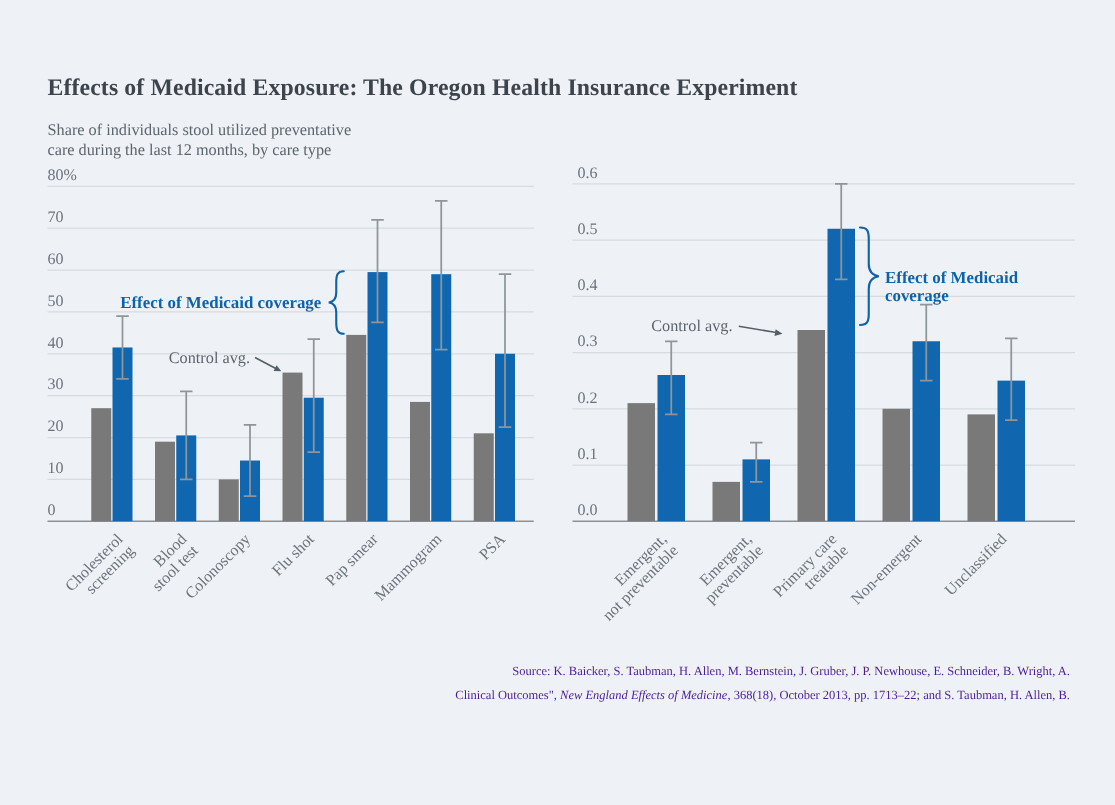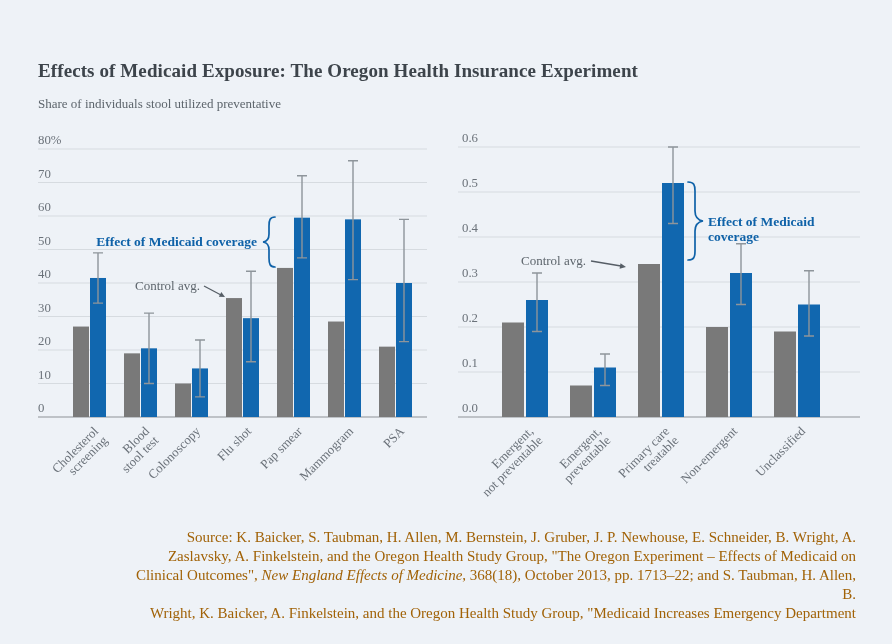--- a/index.html
+++ b/index.html
@@ -17,31 +17,32 @@
   .axis{stroke:#8d9298;stroke-width:1.2;}
   .ytick{fill:#6b727a;font-size:12.8px;}
   .xtick{fill:#6b727a;font-size:12.8px;}
   .err{stroke:#8e959b;stroke-width:1.4;fill:none;}
   .brace{stroke:#0f62a8;stroke-width:1.7;fill:none;stroke-linecap:round;}
   .anno-effect{fill:#0f62a8;font-size:13.5px;font-weight:bold;}
   .anno-control{fill:#5d656c;font-size:13px;}
   .arrow{stroke:#565e66;stroke-width:1.3;fill:none;}
   .arrowhead{fill:#565e66;stroke:none;}
   .source{position:absolute;left:134px;top:528px;width:722px;text-align:right;
-          font-size:15px;line-height:19px;color:#a16207;}
+          font-size:10px;line-height:19px;color:#4c1d95;}
 </style>
 </head>
 <body>
 
 <div class="page">
 
   <h1 class="title">Effects of Medicaid Exposure: The Oregon Health Insurance Experiment</h1>
 
   <div class="subtitle sub-left">
     <div>Share of individuals stool utilized preventative</div>
+    <div>care during the last 12 months, by care type</div>
   </div>
 
 
   <svg class="chart chart-left" width="389" height="382">
     <g class="plot">
         <line x1="0" x2="389" y1="18" y2="18" class="grid"></line>
         <text x="0" y="13" class="ytick">80%</text>
         <line x1="0" x2="389" y1="51.5" y2="51.5" class="grid"></line>
         <text x="0" y="46.5" class="ytick">70</text>
         <line x1="0" x2="389" y1="85" y2="85" class="grid"></line>
@@ -134,18 +135,16 @@
     <path class="brace" d="M230,51 C236,51 237,54 237,60 L237,80 C237,85 239,89 245,90 C239,91 237,95 237,100 L237,120 C237,126 236,129 230,129"></path>
     <text class="anno-effect" x="250" y="95" text-anchor="start">Effect of Medicaid</text>
     <text class="anno-effect" x="250" y="110" text-anchor="start">coverage</text>
     <text class="anno-control" x="128" y="134" text-anchor="end">Control avg.</text>
     <path class="arrow" d="M133,130 L163,135"></path>
     <polygon class="arrowhead" points="168,136 161.6,137.8 162.5,132.3"></polygon>
   </svg>
 
   <footer class="source">
       <div><span>Source: K. Baicker, S. Taubman, H. Allen, M. Bernstein, J. Gruber, J. P. Newhouse, E. Schneider, B. Wright, A.</span></div>
-      <div><span>Zaslavsky, A. Finkelstein, and the Oregon Health Study Group, "The Oregon Experiment – Effects of Medicaid on</span></div>
       <div><span>Clinical Outcomes", </span><i>New England Effects of Medicine</i><span>, 368(18), October 2013, pp. 1713–22; and S. Taubman, H. Allen, B.</span></div>
-      <div><span>Wright, K. Baicker, A. Finkelstein, and the Oregon Health Study Group, "Medicaid Increases Emergency Department</span></div>
     </footer>
 
 </div>
 
 </body></html>

